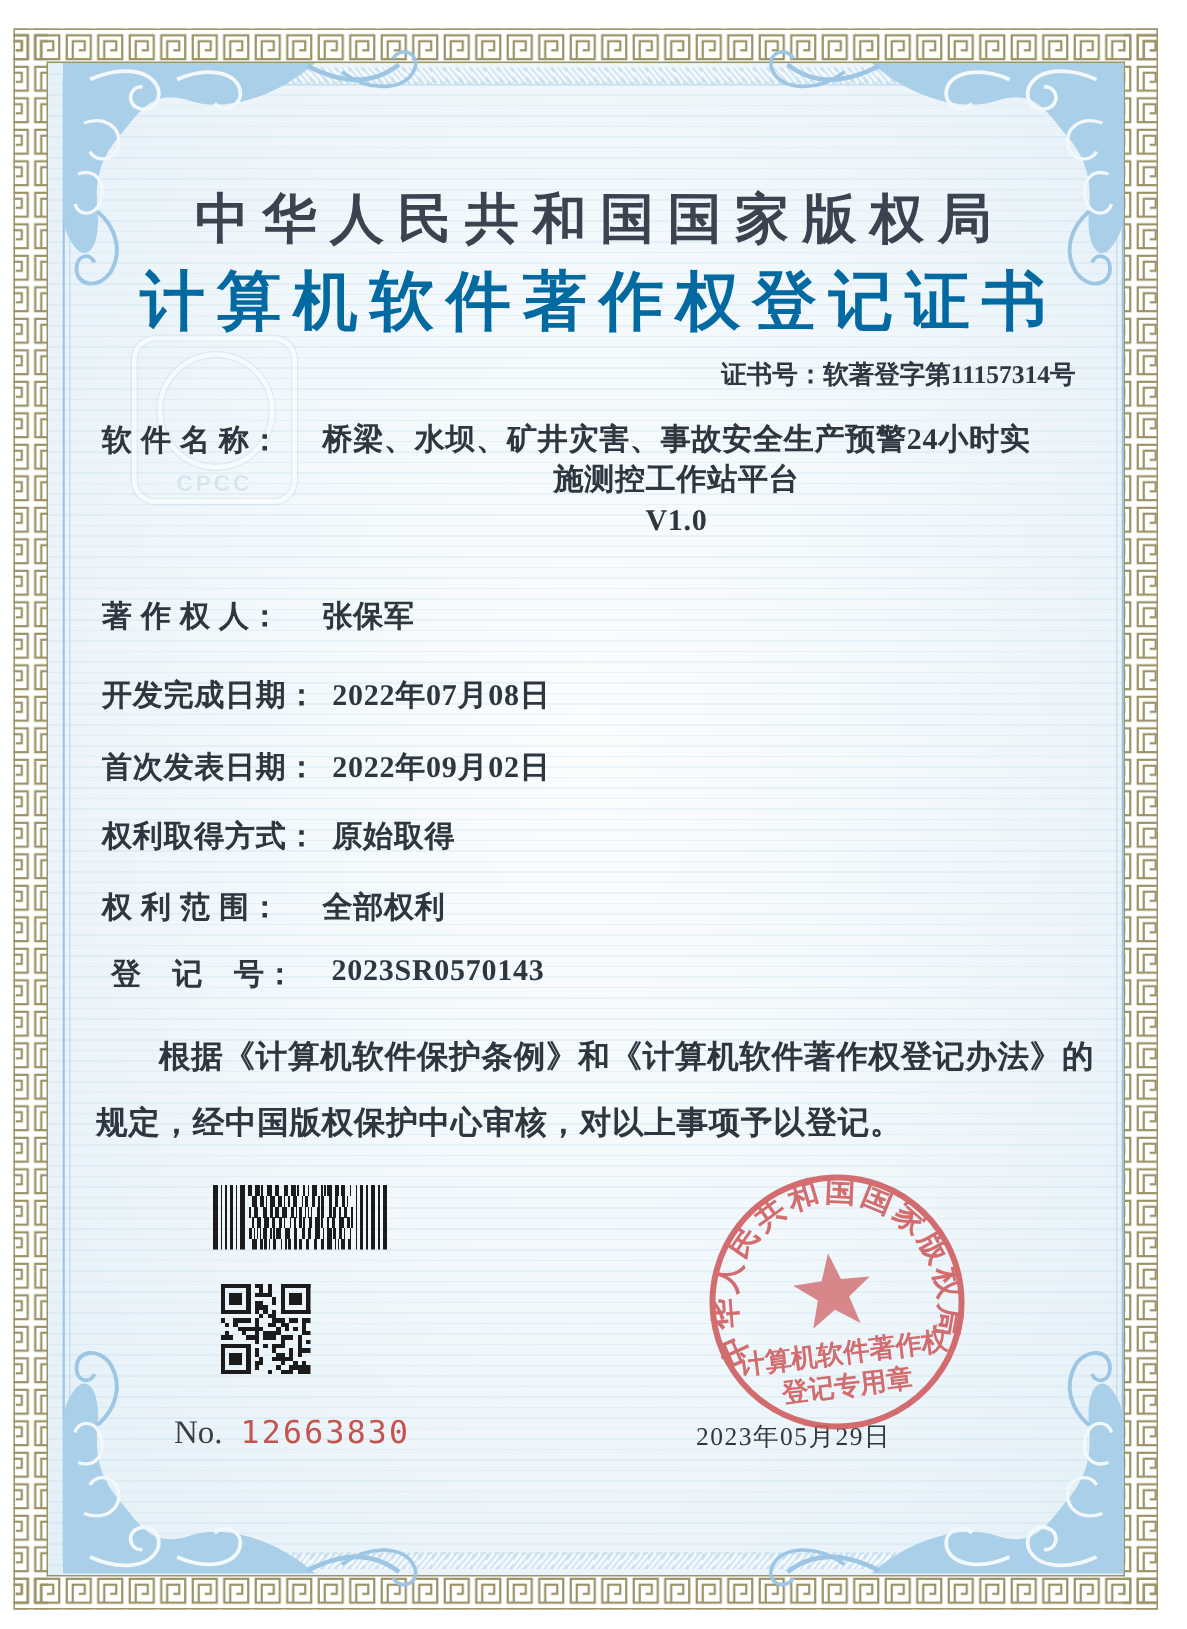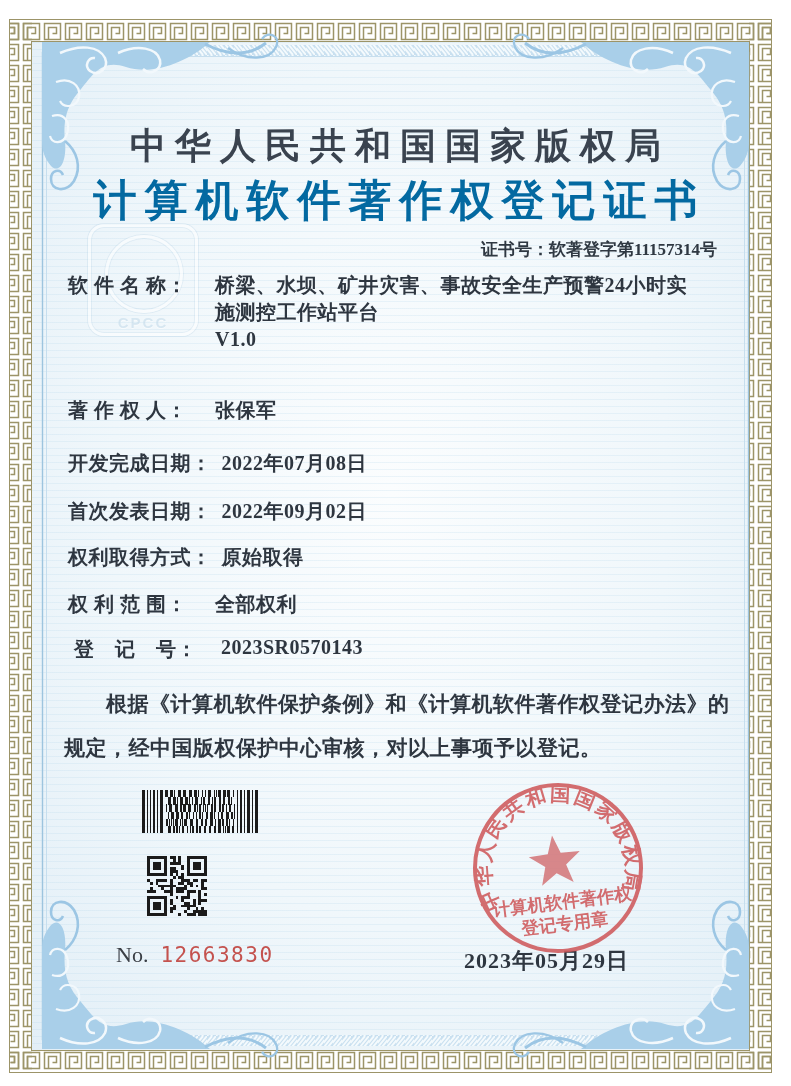--- a/index.html
+++ b/index.html
@@ -24,22 +24,22 @@
     position:absolute;left:0;top:172px;width:100%;text-align:center;
     font-size:43px;font-weight:700;letter-spacing:8px;color:#0369a1;text-indent:8px;
   }
   .certno-line{
     position:absolute;top:238px;right:74px;font-size:17px;font-weight:700;color:#2f3842;
   }
   .certno-line .lab{margin-right:0;}
   .row{position:absolute;left:68px;display:flex;font-size:20px;font-weight:700;color:#2e3640;}
   .row .lab{min-width:137px;flex:none;letter-spacing:.5px;}
   .row .val{margin-left:10px;letter-spacing:.5px;}
-  .row .val .vline{line-height:27px;}
-  .r-name{top:272px;}
+  .row .val .vline{line-height:27px;text-align:center;}
+  .r-name{top:280px;}
   .r-author{top:364px;margin-top:33px;}
   .r-dev{top:450px;}
   .r-pub{top:498px;}
   .r-acq{top:544px;}
   .r-scope{top:591px;}
   .r-reg{top:636px;margin-left:6px;}
   .statement{
     position:absolute;left:64px;top:682px;width:668px;
     font-size:21px;font-weight:600;line-height:44px;color:#2e3640;letter-spacing:.5px;
   }
@@ -60,21 +60,21 @@
   }
   .barcode{position:absolute;left:142px;top:790px;z-index:4;}
   .qrcode{position:absolute;left:147px;top:856px;z-index:4;}
   .serial{position:absolute;left:116px;top:942px;font-size:22px;color:#3a3f46;z-index:4;}
   .serial .num{
     color:#c4524e;font-family:"DejaVu Sans Mono","Liberation Mono",monospace;
     font-size:21px;letter-spacing:1.5px;margin-left:12px;
   }
   .seal{position:absolute;left:452px;top:764px;z-index:5;opacity:.88;}
   .issue-date{
-    position:absolute;left:464px;top:946px;font-size:22px;font-weight:700;
+    position:absolute;left:464px;top:946px;font-size:17px;font-weight:400;
     color:#2e3640;letter-spacing:1px;z-index:6;
   }
 </style>
 </head>
 <body>
 
 <div class="page">
 
   <div class="inner-bg"></div>
 

